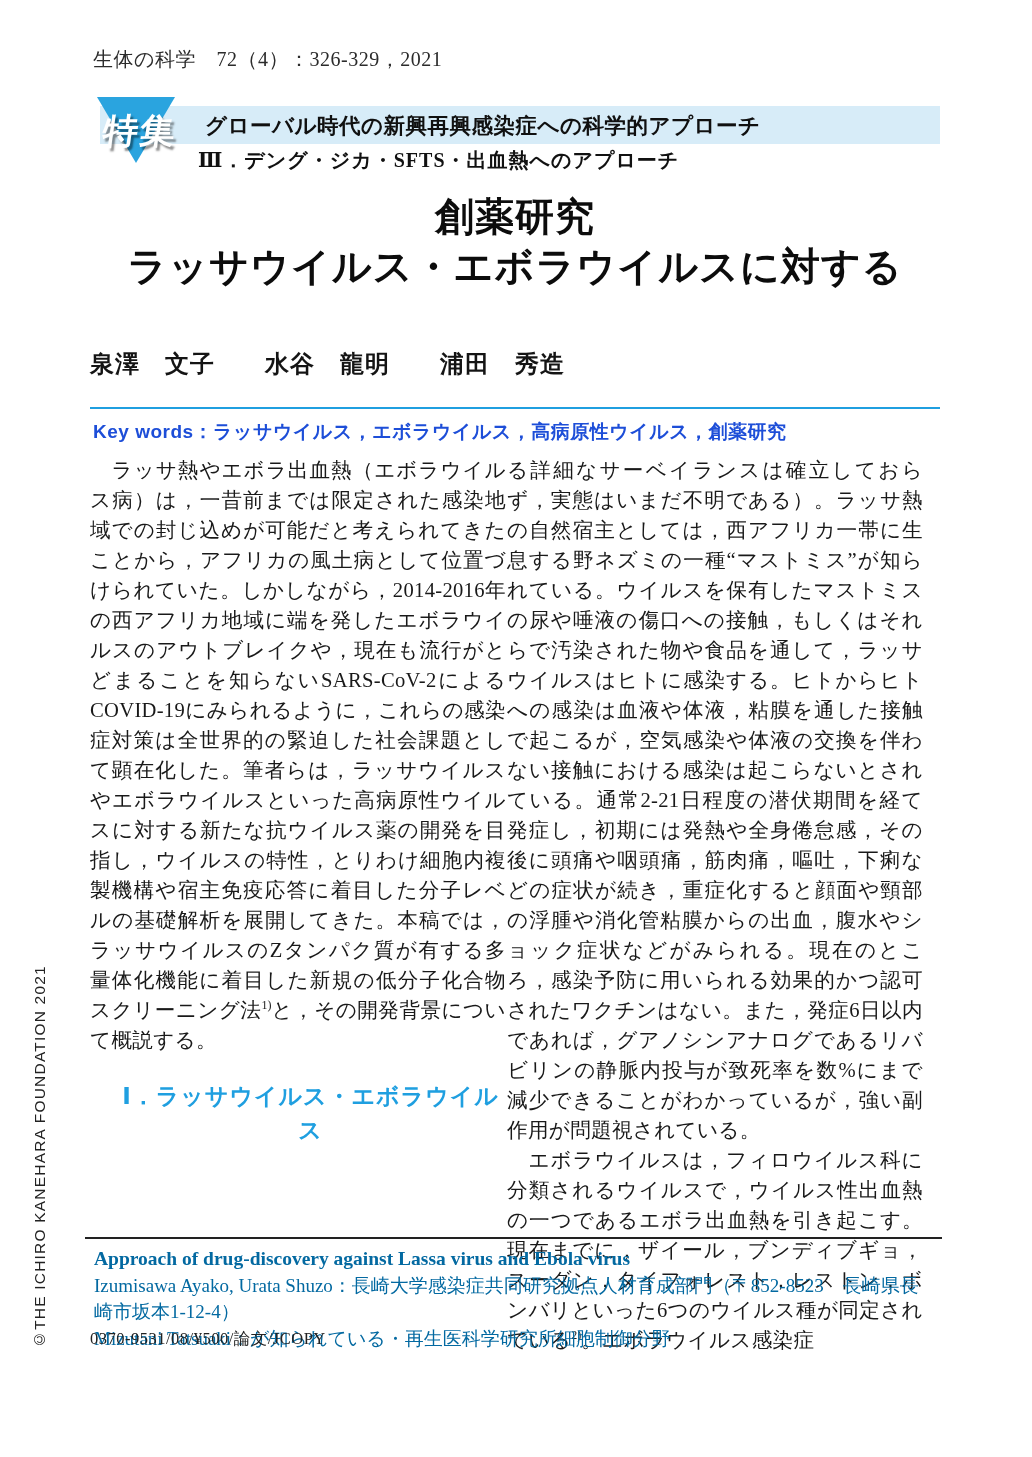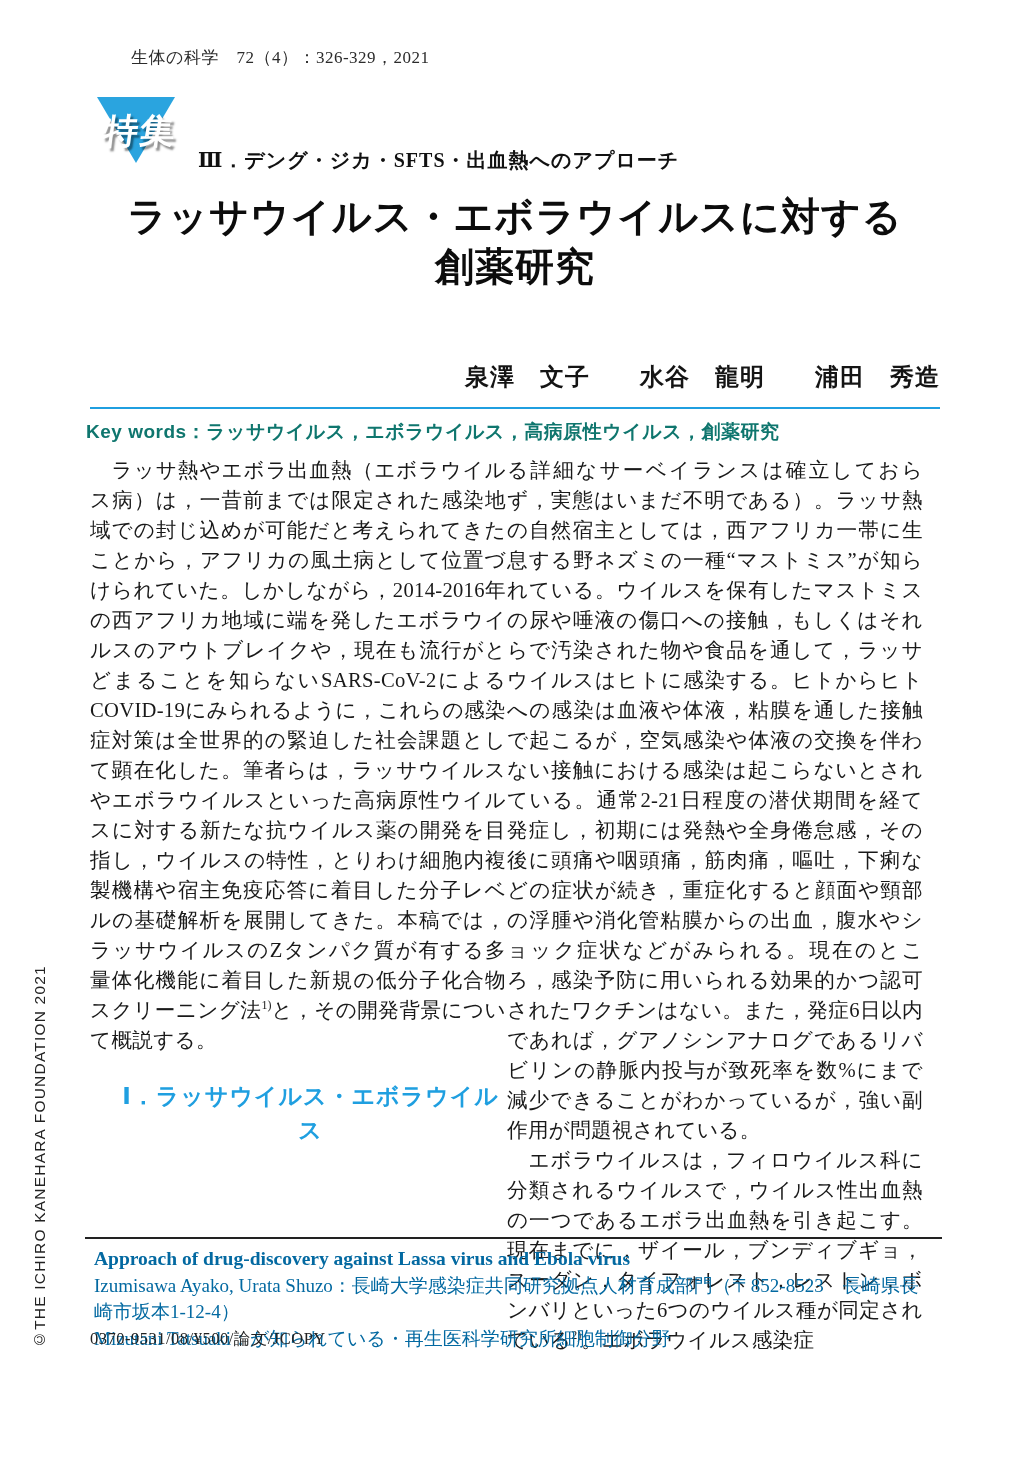--- a/index.html
+++ b/index.html
@@ -12,21 +12,21 @@
   .page{
     position:relative;
     width:1032px;height:1457px;
     background:#ffffff;
     overflow:hidden;
     font-family:"Liberation Serif","DejaVu Serif",serif;
     color:var(--ink);
   }
   .journal-line{
     position:absolute;left:93px;top:46px;
-    font-size:17px;letter-spacing:.5px;color:#2b2b2b;margin-left:38px;
+    font-size:20px;letter-spacing:.5px;color:#2b2b2b;
   }
   .band{
     position:absolute;left:100px;top:106px;width:840px;height:38px;
     background:var(--band);
     display:flex;align-items:center;
   }
   .band-title{
     padding-left:105px;
     font-family:"Liberation Sans","DejaVu Sans",sans-serif;
     font-weight:700;font-size:21.5px;color:#101010;letter-spacing:.5px;
@@ -50,33 +50,33 @@
     letter-spacing:2px;white-space:nowrap;
   }
   .article-title{
     position:absolute;left:90px;top:192px;width:850px;
     text-align:center;
     font-family:"Liberation Sans","DejaVu Sans",sans-serif;
     font-weight:800;font-size:39px;line-height:50px;color:#0c0c0c;
     letter-spacing:1px;
   }
   .authors{
-    position:absolute;left:90px;top:361px;width:850px;
-    text-align:right;
+    position:absolute;left:90px;top:348px;width:850px;
+    text-align:left;
     font-family:"Liberation Sans","DejaVu Sans",sans-serif;
     font-weight:700;font-size:24px;color:#141414;letter-spacing:1px;
   }
   .rule-blue{
     position:absolute;left:90px;top:407px;width:850px;height:2px;
     background:var(--accent);
   }
   .keywords{
-    position:absolute;left:86px;top:419px;width:847px;
+    position:absolute;left:93px;top:419px;width:847px;
     font-family:"Liberation Sans","DejaVu Sans",sans-serif;
-    font-weight:600;font-size:19px;color:#0f766e;letter-spacing:.5px;
+    font-weight:600;font-size:19px;color:#1d4ed8;letter-spacing:.5px;
   }
   .columns{
     position:absolute;left:90px;top:455px;width:850px;
     display:flex;gap:1px;
   }
   .col{width:416px;}
   .body-p{
     margin:0;
     font-size:20.6px;line-height:30px;letter-spacing:.3px;
     text-align:justify;color:#191919;
@@ -112,27 +112,30 @@
     font-size:15.5px;color:#222;letter-spacing:1.2px;white-space:nowrap;
   }
 </style>
 </head>
 <body>
 
 <div class="page">
 
   <div class="journal-line">生体の科学　72（4）：326-329，2021</div>
 
+  <div class="band">
+    <div class="band-title">グローバル時代の新興再興感染症への科学的アプローチ</div>
+  </div>
   <div class="badge-triangle"></div>
   <div class="badge-label">特集</div>
   <div class="band-subtitle">Ⅲ．デング・ジカ・SFTS・出血熱へのアプローチ</div>
 
   <div class="article-title">
+    <div>創薬研究</div>
     <div>ラッサウイルス・エボラウイルスに対する</div>
-    <div>創薬研究</div>
   </div>
 
   <div class="authors">泉澤　文子　　水谷　龍明　　浦田　秀造</div>
 
   <div class="rule-blue"></div>
 
   <div class="keywords">Key words：ラッサウイルス，エボラウイルス，高病原性ウイルス，創薬研究</div>
 
   <div class="columns">
     <div class="col">

